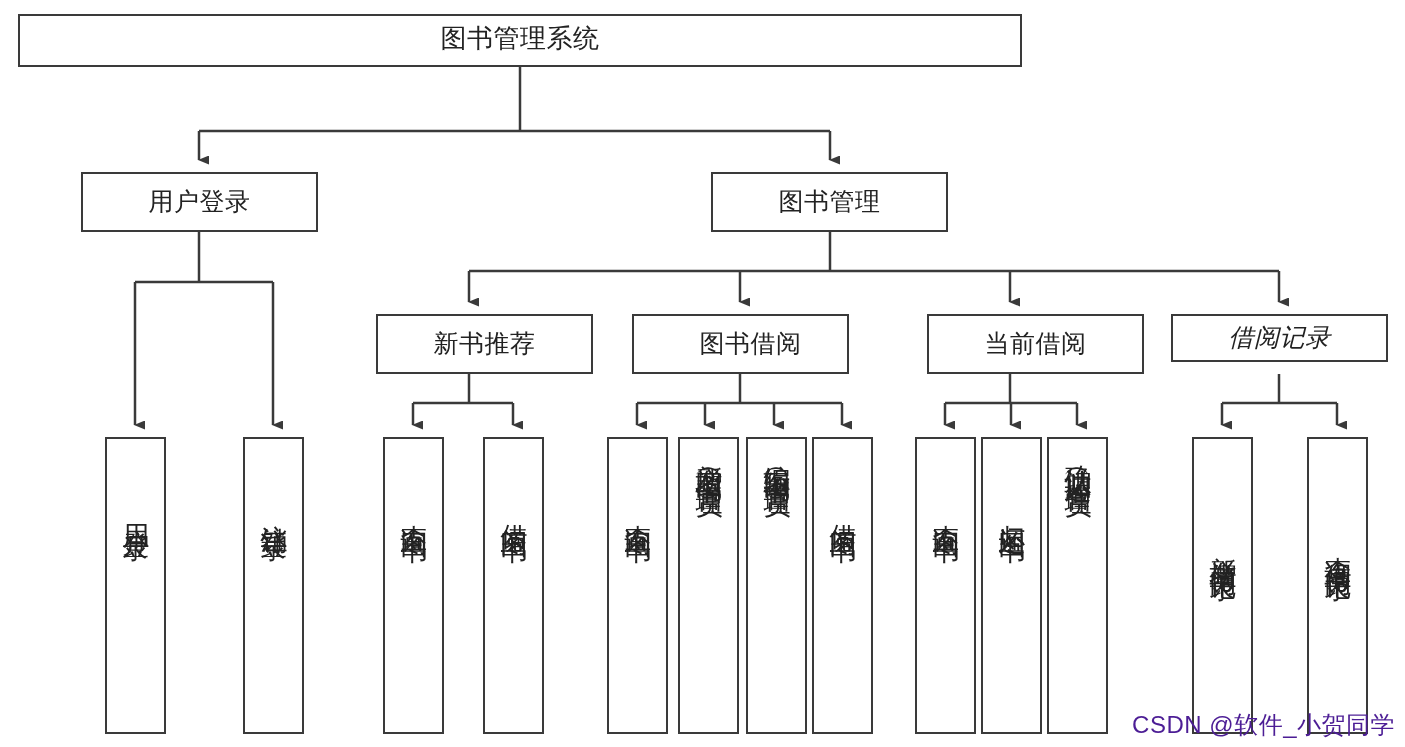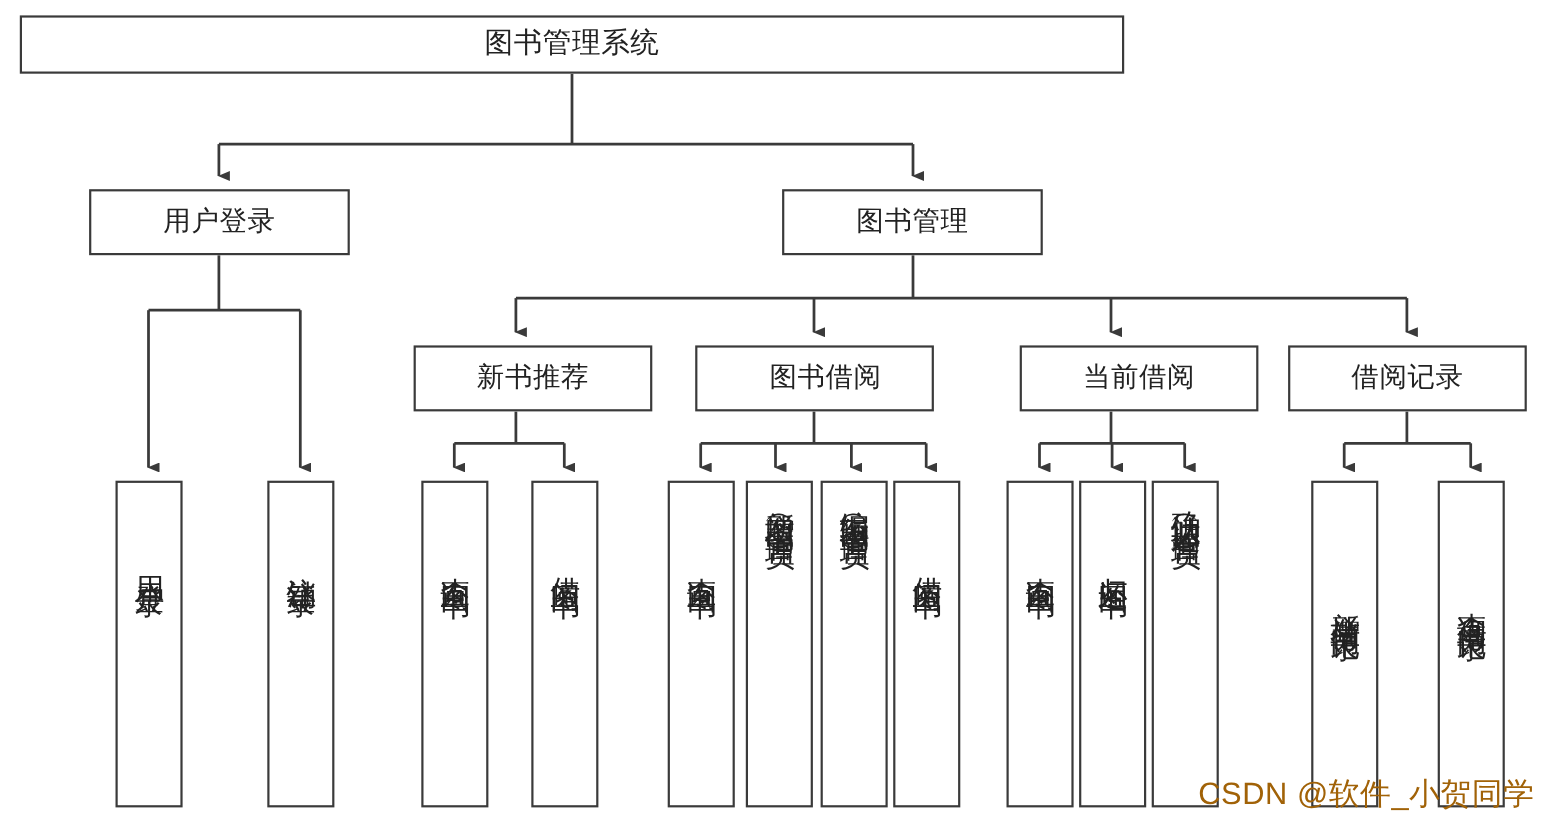--- a/index.html
+++ b/index.html
@@ -76,22 +76,22 @@
     padding-top: 64px;
   }
   .node.vert.low-aligned {
     padding-top: 96px;
   }
   
   #watermark {
     position: absolute;
     right: 10px;
     bottom: 6px;
-    font-size: 28px;
-    color: #a16207;
+    font-size: 24px;
+    color: #4c1d95;
     letter-spacing: 0.5px;
     user-select: none;
     white-space: nowrap;
   }
 </style>
 </head>
 <body>
 
 <div id="diagram-root">
 
@@ -162,21 +162,21 @@
   </div>
 
   <div class="node horiz" style="left:632px; top:314px; width:217px; height:60px;padding-left:20px;">
     <span class="node-label">图书借阅</span>
   </div>
 
   <div class="node horiz" style="left:902px; top:314px; width:217px; height:60px;margin-left:25px;">
     <span class="node-label">当前借阅</span>
   </div>
 
-  <div class="node horiz" style="left:1171px; top:314px; width:217px; height:60px;">
+  <div class="node horiz" style="left:1171px; top:314px; width:217px; height:48px;font-style:italic;">
     <span class="node-label">借阅记录</span>
   </div>
 
   <div class="node vert mid-aligned" style="left:105px; top:437px; width:61px; height:297px;">
     <span class="node-label">用户登录</span>
   </div>
   <div class="node vert mid-aligned" style="left:243px; top:437px; width:61px; height:297px;">
     <span class="node-label">注销登录</span>
   </div>
 

